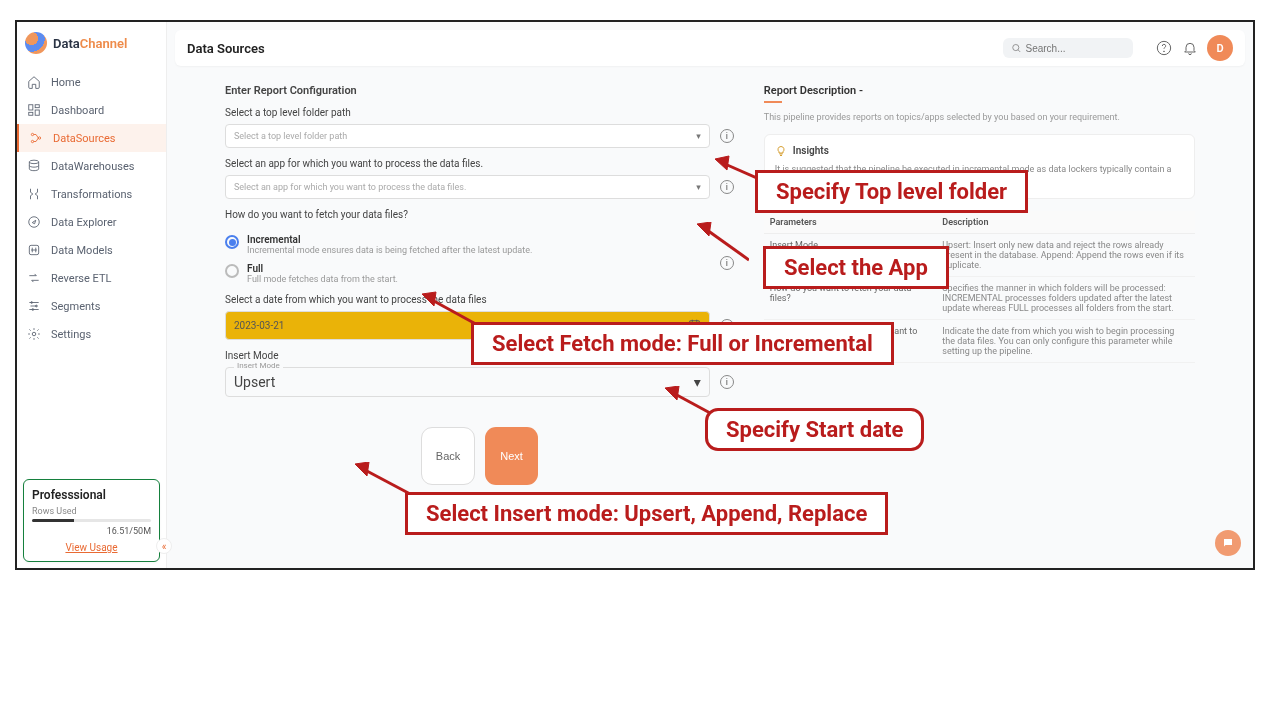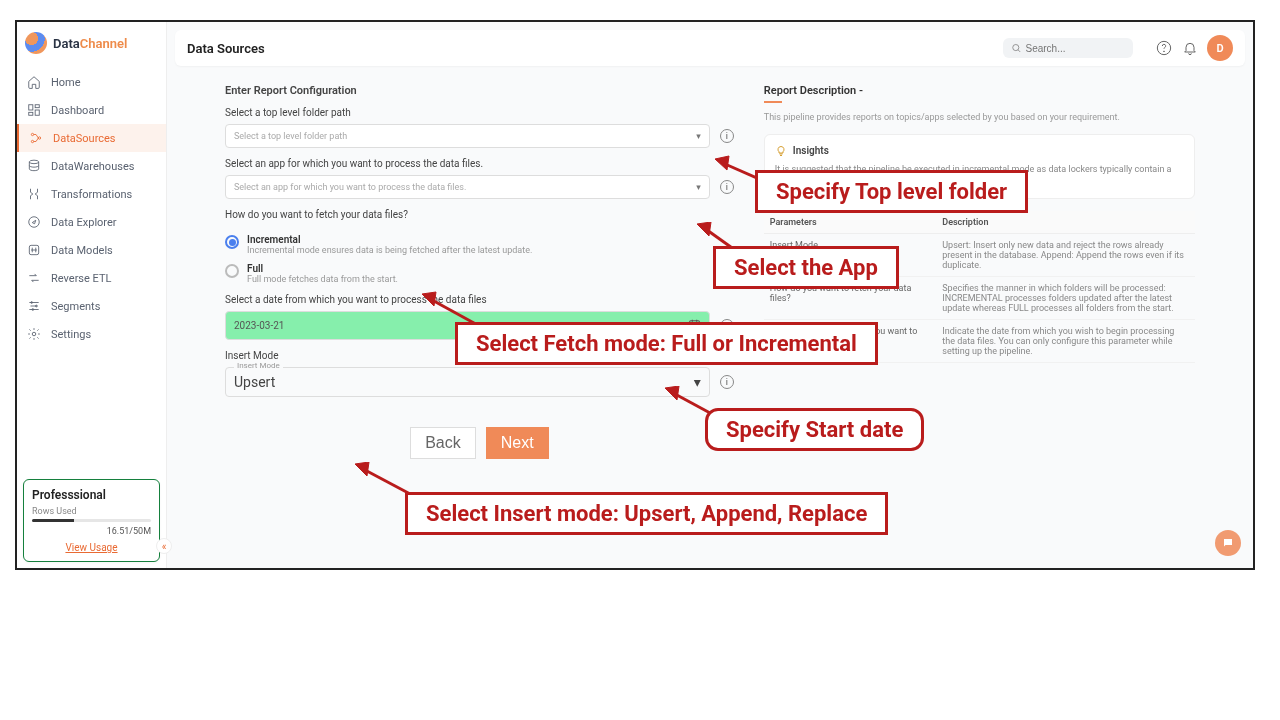--- a/index.html
+++ b/index.html
@@ -54,29 +54,29 @@
   .field-row .select-box { flex: 1; }
   .info-icon { width: 14px; height: 14px; border: 1px solid #888; border-radius: 50%; display:flex; align-items:center; justify-content:center; font-size:9px; color:#555; flex-shrink:0; }
   
   .radio-row { display: flex; align-items: flex-start; gap: 8px; margin-top: 8px; }
   .radio-outer { width: 14px; height: 14px; border: 2px solid #4a7fee; border-radius: 50%; display:flex; align-items:center; justify-content:center; margin-top:1px; flex-shrink:0; }
   .radio-outer.checked::after { content:''; width:7px; height:7px; background:#4a7fee; border-radius:50%; }
   .radio-outer.unchecked { border-color: #bbb; }
   .radio-texts .rt-title { font-size: 10px; font-weight:600; color:#333; }
   .radio-texts .rt-sub { font-size: 9px; color:#999; }
   
-  .date-input { width: 100%; border: 1px solid #ddd; border-radius: 4px; background: #86efac; padding: 6px 8px; font-size: 10px; color: #555; display:flex; align-items:center; }
+  .date-input { width: 100%; border: 1px solid #ddd; border-radius: 4px; background: #eab308; padding: 6px 8px; font-size: 10px; color: #555; display:flex; align-items:center; }
   .cal-icon { margin-left: auto; color: #555; }
   
   .fieldset { border: 1px solid #ddd; border-radius: 4px; padding: 6px 8px 6px 8px; position: relative; }
   .fieldset-legend { position:absolute; top:-7px; left:8px; background:#f9fafb; font-size:8px; color:#999; padding:0 3px; }
   .fieldset-val { font-size: 14px; color:#444; display:flex; }
   
   .btn-row { display:flex; gap:10px; justify-content:center; margin-top: 30px; }
-  .btn { padding: 6px 14px; border-radius: 0; font-size: 16px; cursor:pointer; border:1px solid transparent; }
+  .btn { padding: 22px 14px; border-radius: 11px; font-size: 11px; cursor:pointer; border:1px solid transparent; }
   .btn-back { background:#fff; border-color:#ddd; color:#666; }
   .btn-next { background:#f08a58; color:#fff; }
   
   
   .desc-title { font-size: 11px; font-weight: 600; color:#333; }
   .desc-underline { width: 18px; height: 2px; background: #f08a58; margin: 4px 0 8px 0; }
   .desc-p { font-size: 9px; color: #999; line-height: 1.4; }
   .insight-card { border:1px solid #eee; border-radius:6px; background:#fff; padding:10px; margin-top:10px; }
   .insight-title { font-size:10px; font-weight:600; color:#444; display:flex; align-items:center; gap:6px; }
   .insight-p { font-size:9px; color:#888; margin-top:6px; line-height:1.4; }
@@ -372,27 +372,27 @@
           <circle cx="15" cy="10" r="1"></circle>
         </svg>
     </div>
 
     <div class="callout" style="left:738px; top:148px;">Specify Top level folder</div>
     <svg class="callout-arrow" style="left:698px; top:132px;" width="60" height="40">
         <line x1="60" y1="32" x2="10" y2="10" stroke-width="3"></line>
         <polygon points="0,5 14,2 12,16"></polygon>
       </svg>
 
-    <div class="callout" style="left:696px; top:224px;">Select the App</div>
+    <div class="callout" style="left:746px; top:224px;">Select the App</div>
     <svg class="callout-arrow" style="left:680px; top:200px;" width="52" height="44">
         <line x1="52" y1="38" x2="10" y2="8" stroke-width="3"></line>
         <polygon points="0,2 14,0 12,14"></polygon>
       </svg>
 
-    <div class="callout" style="left:438px; top:300px;">Select Fetch mode: Full or Incremental</div>
+    <div class="callout" style="left:454px; top:300px;">Select Fetch mode: Full or Incremental</div>
     <svg class="callout-arrow" style="left:405px; top:268px;" width="80" height="50">
         <line x1="72" y1="44" x2="10" y2="10" stroke-width="3"></line>
         <polygon points="0,4 14,2 12,16"></polygon>
       </svg>
 
     <div class="callout" style="left:688px; top:386px;border-radius:13px;">Specify Start date</div>
     <svg class="callout-arrow" style="left:648px; top:364px;" width="60" height="40">
         <line x1="58" y1="34" x2="10" y2="8" stroke-width="3"></line>
         <polygon points="0,2 14,0 12,14"></polygon>
       </svg>

